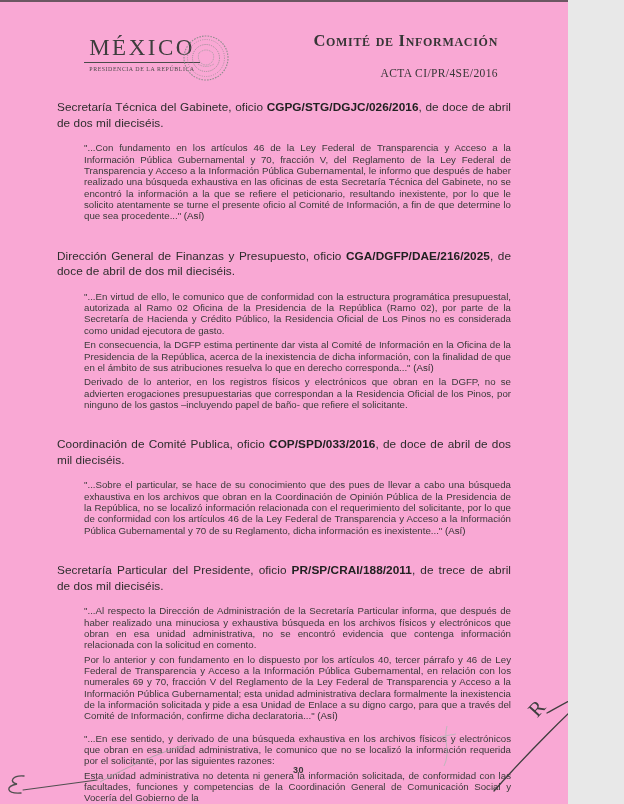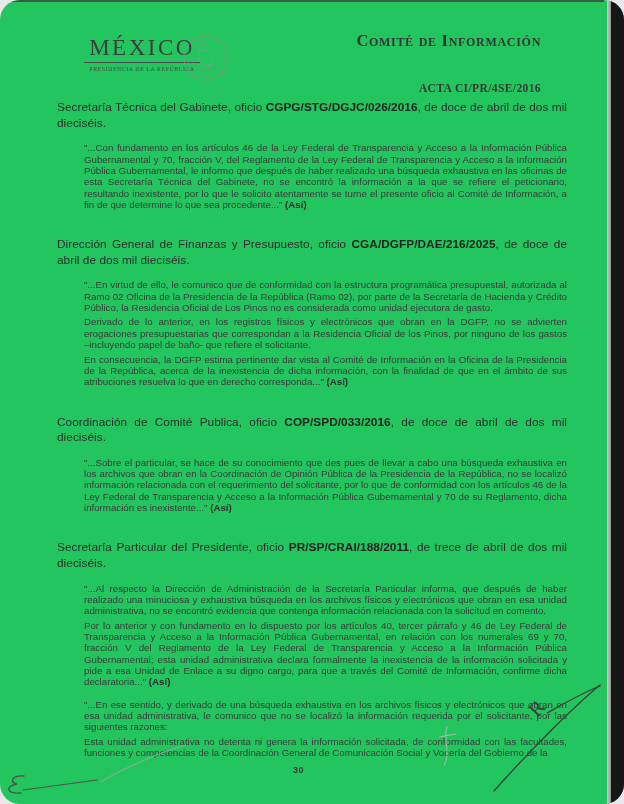--- a/index.html
+++ b/index.html
@@ -1,49 +1,48 @@
 <!DOCTYPE html>
 <html><head>
 <meta charset="utf-8">
 <style>
   html,body{margin:0;padding:0;background:#e8e8e8;}
   .page{
-    position:relative;width:624px;height:804px;overflow:hidden;
-    background:#22c55e;
+    position:relative;width:568px;height:804px;overflow:hidden;
+    background:#f9a8d4;
     font-family:"Liberation Sans","DejaVu Sans",sans-serif;
     color:#333;
-    border-radius:20px;
   }
   
   .scan-top-line{position:absolute;top:0;left:0;width:604px;height:2px;background:#3c3c3c;opacity:.75;}
   .scan-gray-line{position:absolute;top:0;left:607px;width:4px;height:804px;background:linear-gradient(90deg,#cfcfcf,#8f8f8f);}
   .scan-black-band{position:absolute;top:0;left:611px;width:13px;height:804px;background:#161616;}
 
   
   .header{position:relative;height:92px;}
   .brand{position:absolute;left:84px;top:36px;width:116px;text-align:center;}
   .brand-name{font-family:"Liberation Serif","DejaVu Serif",serif;font-size:23px;letter-spacing:2.5px;color:#3d3d3d;line-height:24px;white-space:nowrap;}
   .brand-rule{height:0;border-bottom:1.6px solid #4a4a4a;margin:2px 0 3px 0;}
   .brand-sub{font-family:"Liberation Serif","DejaVu Serif",serif;font-size:5.9px;letter-spacing:.55px;color:#4a4a4a;white-space:nowrap;}
   .seal{position:absolute;left:181px;top:31px;}
-  .header-right{position:absolute;right:83px;top:32px;text-align:right;}
+  .header-right{position:absolute;right:70px;top:32px;text-align:right;}
   .committee-title{font-family:"Liberation Serif","DejaVu Serif",serif;font-variant:small-caps;font-weight:600;font-size:16.5px;letter-spacing:.7px;color:#363636;line-height:18px;}
-  .acta{font-family:"Liberation Serif","DejaVu Serif",serif;font-weight:700;font-size:11.5px;letter-spacing:.4px;color:#363636;margin-top:32px;}
+  .acta{font-family:"Liberation Serif","DejaVu Serif",serif;font-weight:400;font-size:11.5px;letter-spacing:.4px;color:#363636;margin-top:17px;}
 
   
   .content{margin:0 57px 0 57px;}
   .sec-heading{
     margin:27px 0 0 0;text-align:justify;
     font-size:11.8px;line-height:15.6px;color:#2d2d2d;letter-spacing:.05px;
   }
   .section.first .sec-heading{margin-top:8px;}
   .sec-heading strong{font-weight:700;color:#222;}
   .quote{margin:11px 0 0 27px;}
   .q{margin:0 0 3px 0;text-align:justify;font-size:9.7px;line-height:11.35px;color:#3a3a3a;}
-  .q .asi{font-weight:700;color:#2e2e2e;}
+  .q .asi{font-weight:400;color:#2e2e2e;}
 
   .page-number{position:absolute;left:293px;top:765px;font-size:9px;font-weight:700;color:#383838;letter-spacing:.5px;}
 
   .handwriting{position:absolute;left:0;top:0;pointer-events:none;}
 </style>
 </head>
 <body>
 
 <div class="page">
 
@@ -78,22 +77,22 @@
       <p class="sec-heading"><span>Secretaría Técnica del Gabinete, oficio </span><strong>CGPG/STG/DGJC/026/2016</strong><span>, de doce de abril de dos mil dieciséis.</span></p>
       <div class="quote">
         <p class="q"><span>"...Con fundamento en los artículos 46 de la Ley Federal de Transparencia y Acceso a la Información Pública Gubernamental y 70, fracción V, del Reglamento de la Ley Federal de Transparencia y Acceso a la Información Pública Gubernamental, le informo que después de haber realizado una búsqueda exhaustiva en las oficinas de esta Secretaría Técnica del Gabinete, no se encontró la información a la que se refiere el peticionario, resultando inexistente, por lo que le solicito atentamente se turne el presente oficio al Comité de Información, a fin de que determine lo que sea procedente..." </span><strong class="asi">(Así)</strong></p>
       </div>
     </div>
 
     <div class="section">
       <p class="sec-heading"><span>Dirección General de Finanzas y Presupuesto, oficio </span><strong>CGA/DGFP/DAE/216/2025</strong><span>, de doce de abril de dos mil dieciséis.</span></p>
       <div class="quote">
         <p class="q"><span>"...En virtud de ello, le comunico que de conformidad con la estructura programática presupuestal, autorizada al Ramo 02 Oficina de la Presidencia de la República (Ramo 02), por parte de la Secretaría de Hacienda y Crédito Público, la Residencia Oficial de Los Pinos no es considerada como unidad ejecutora de gasto.</span></p>
+        <p class="q"><span>En consecuencia, la DGFP estima pertinente dar vista al Comité de Información en la Oficina de la Presidencia de la República, acerca de la inexistencia de dicha información, con la finalidad de que en el ámbito de sus atribuciones resuelva lo que en derecho corresponda..." </span><strong class="asi">(Así)</strong></p>
         <p class="q"><span>Derivado de lo anterior, en los registros físicos y electrónicos que obran en la DGFP, no se advierten erogaciones presupuestarias que correspondan a la Residencia Oficial de los Pinos, por ninguno de los gastos –incluyendo papel de baño- que refiere el solicitante.</span></p>
-        <p class="q"><span>En consecuencia, la DGFP estima pertinente dar vista al Comité de Información en la Oficina de la Presidencia de la República, acerca de la inexistencia de dicha información, con la finalidad de que en el ámbito de sus atribuciones resuelva lo que en derecho corresponda..." </span><strong class="asi">(Así)</strong></p>
       </div>
     </div>
 
     <div class="section">
       <p class="sec-heading"><span>Coordinación de Comité Publica, oficio </span><strong>COP/SPD/033/2016</strong><span>, de doce de abril de dos mil dieciséis.</span></p>
       <div class="quote">
         <p class="q"><span>"...Sobre el particular, se hace de su conocimiento que des pues de llevar a cabo una búsqueda exhaustiva en los archivos que obran en la Coordinación de Opinión Pública de la Presidencia de la República, no se localizó información relacionada con el requerimiento del solicitante, por lo que de conformidad con los artículos 46 de la Ley Federal de Transparencia y Acceso a la Información Pública Gubernamental y 70 de su Reglamento, dicha información es inexistente..." </span><strong class="asi">(Así)</strong></p>
       </div>
     </div>
 

